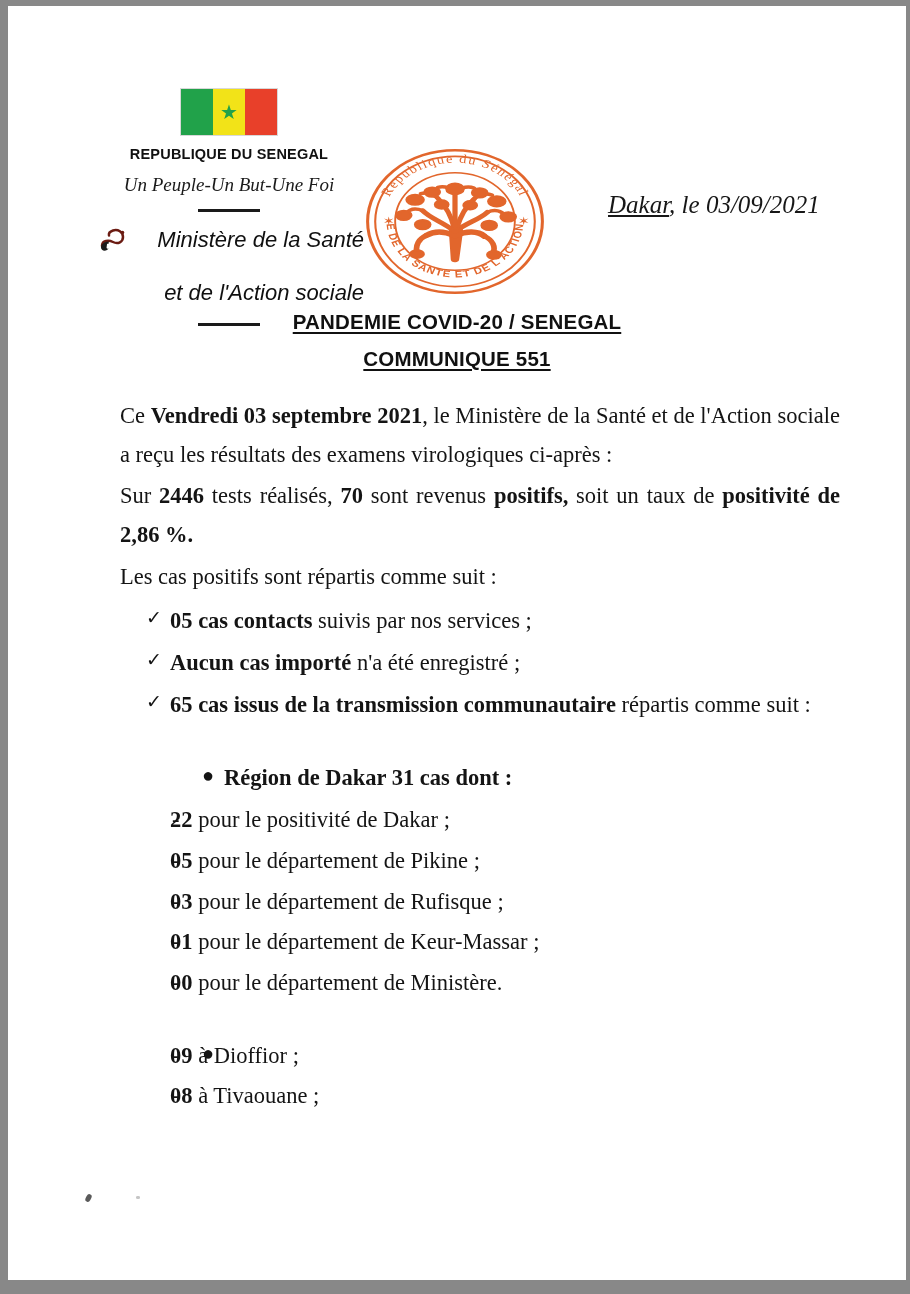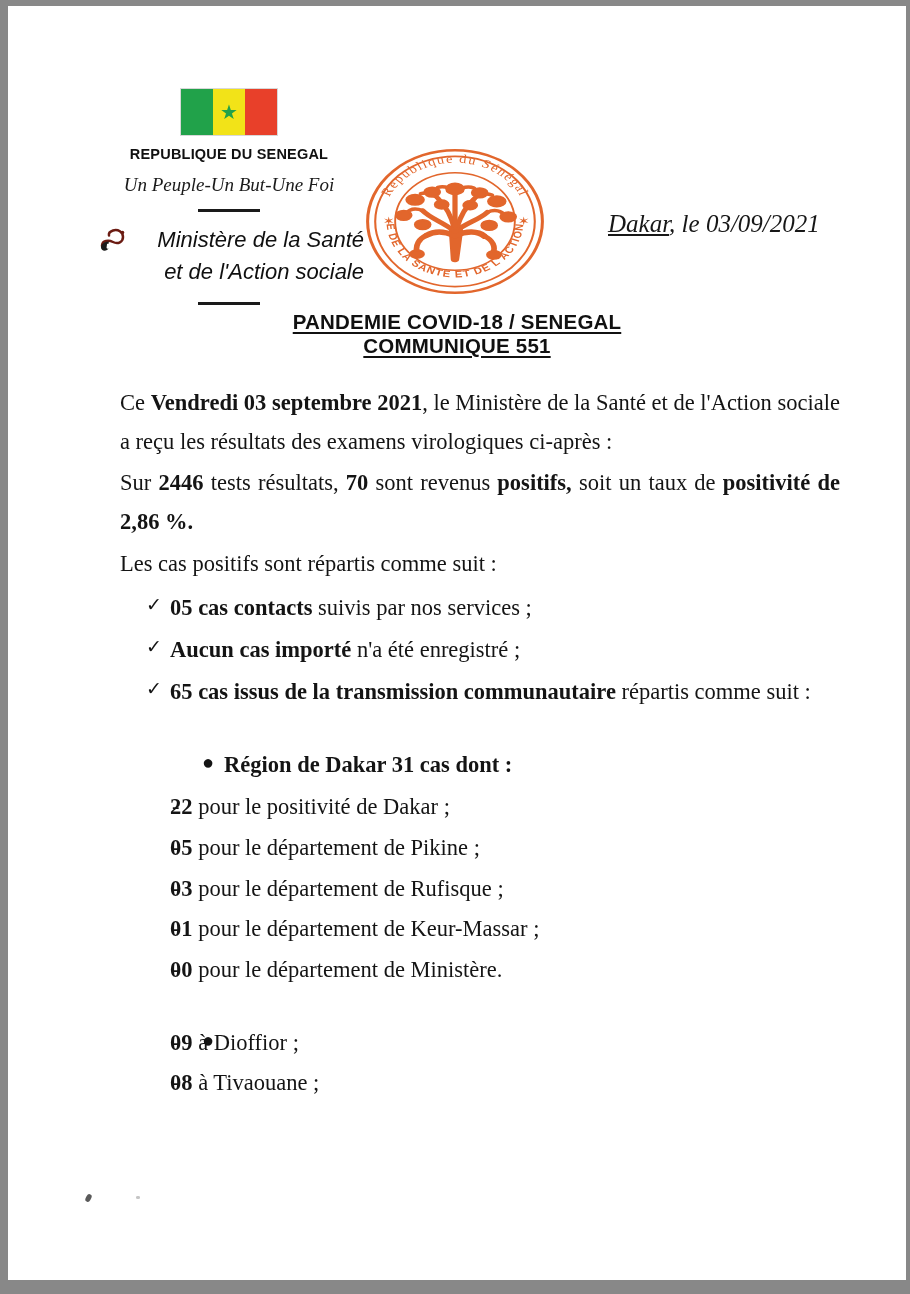--- a/index.html
+++ b/index.html
@@ -84,21 +84,21 @@
     position: relative;
     font-family: Liberation Sans, sans-serif;
     font-style: italic;
     font-size: 22px;
     line-height: 1.45;
     color: #101010;
     white-space: nowrap;
     text-align: right;
   }
   .ministry .l1 { padding-left: 30px; }
-  .ministry .l2 { padding-left: 6px; }
+  .ministry .l2 { padding-left: 6px; margin-top: 21px; }
   .serpent-icon {
     position: absolute;
     left: 4px;
     top: 2px;
     width: 30px;
     height: 26px;
   }
 
   
   .seal {
@@ -106,21 +106,21 @@
     left: 352px;
     top: 138px;
     width: 190px;
     height: 155px;
   }
 
   
   .date-line {
     position: absolute;
     left: 600px;
-    top: 204px;
+    top: 185px;
     font-family: "Liberation Serif", serif;
     font-style: italic;
     font-size: 25px;
     color: #171717;
     white-space: nowrap;
   }
   .date-line .city { text-decoration: underline; }
 
   
   .titles {
@@ -138,20 +138,21 @@
     letter-spacing: 0.2px;
   }
   .doc-subtitle {
     font-family: "Liberation Sans", sans-serif;
     font-weight: bold;
     font-size: 20.5px;
     color: #111;
     text-decoration: underline;
     text-underline-offset: 3px;
     display: inline-block;
+    margin-top: 13px;
     letter-spacing: 0.2px;
   }
 
   
   .body-wrap {
     margin: 26px 66px 0 112px;
     font-size: 22.5px;
     line-height: 1.72;
     color: #141414;
   }
@@ -296,29 +297,29 @@
         </g>
       </svg>
     </div>
 
     <div class="date-line">
       <span class="city">Dakar</span><span>, le </span><span>03/09/2021</span>
     </div>
   </div>
 
   <div class="titles">
-    <div><span class="doc-title">PANDEMIE COVID-18 / SENEGAL</span></div>
+    <div><span class="doc-title">PANDEMIE COVID-20 / SENEGAL</span></div>
     <div><span class="doc-subtitle">COMMUNIQUE 551</span></div>
   </div>
 
   <div class="body-wrap">
 
     <p class="para"><span>Ce </span><b>Vendredi 03 septembre 2021</b><span>, le Ministère de la Santé et de l'Action sociale a reçu les résultats des examens virologiques ci-après :</span></p>
 
-    <p class="para"><span>Sur </span><b>2446</b><span> tests résultats, </span><b>70</b><span> sont revenus </span><b>positifs,</b><span> soit un taux de </span><b>positivité de 2,86 %.</b></p>
+    <p class="para"><span>Sur </span><b>2446</b><span> tests réalisés, </span><b>70</b><span> sont revenus </span><b>positifs,</b><span> soit un taux de </span><b>positivité de 2,86 %.</b></p>
 
     <p class="para tight">Les cas positifs sont répartis comme suit :</p>
 
     <ul class="checks">
       <li>
         <span class="tick">✓</span>
         <b>05 cas contacts</b><span> suivis par nos services ;</span>
       </li>
       <li>
         <span class="tick">✓</span>

